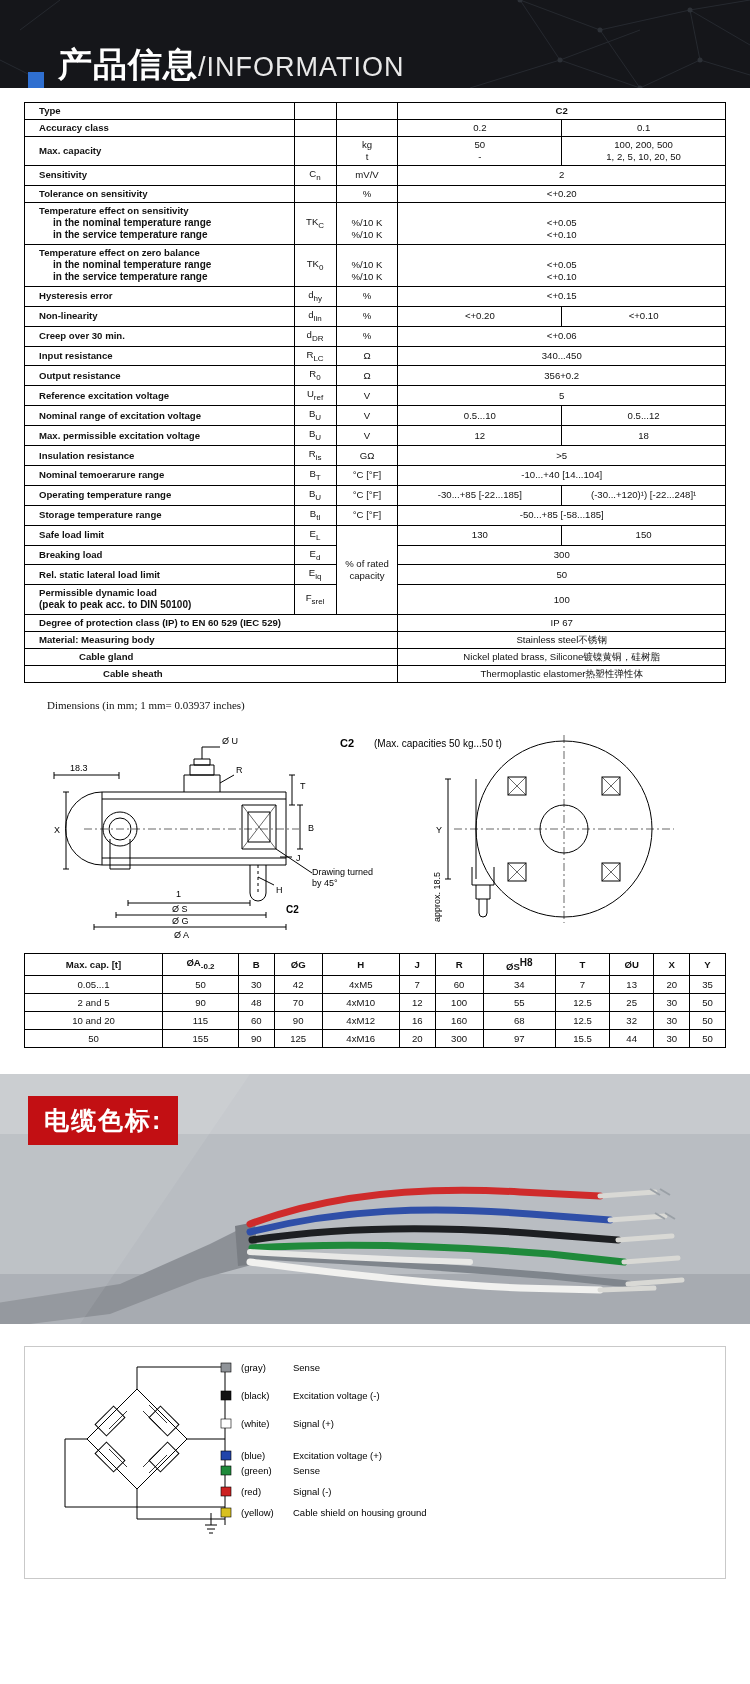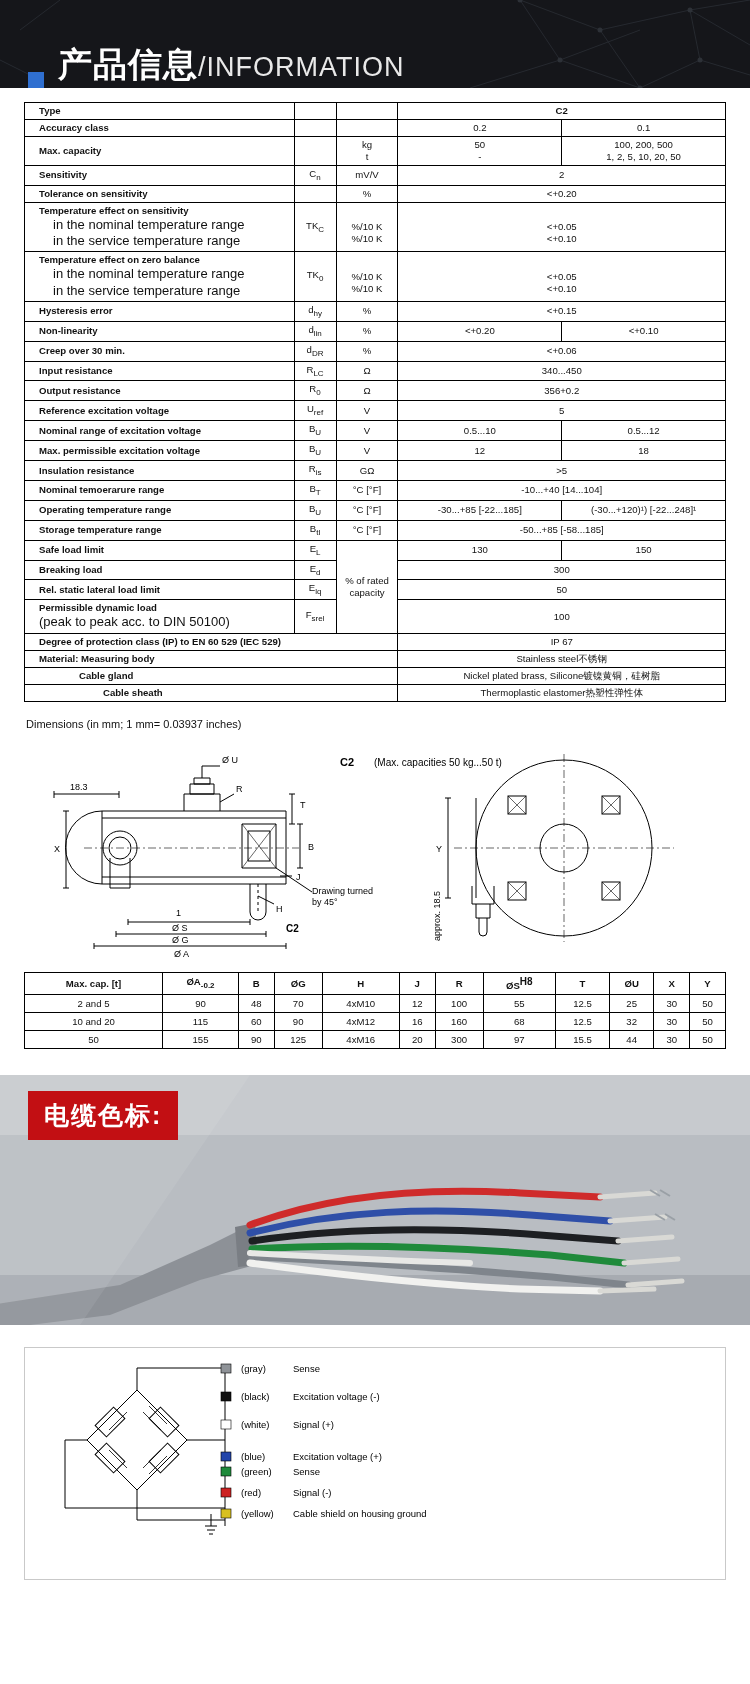--- a/index.html
+++ b/index.html
@@ -59,26 +59,27 @@
     padding:2px 4px;
     vertical-align:middle;
     font-weight:normal;
     text-align:center;
   }
   table.spec td.l { text-align:left; padding-left:14px; }
   table.spec td.b { font-weight:bold; }
   .sub { font-size:8px; vertical-align:sub; }
   .sup { font-size:10px; vertical-align:super; }
   .indent { padding-left:14px; display:block; }
-  .small { font-size:13px; }
+  .small { font-size:10px;font-weight:bold; }
 
   
   .dimtitle {
     font-size:11px;
-    margin:16px 0 6px 2px;
+    margin:16px 0 6px 23px;
+    font-family:Liberation Serif, serif;
   }
   .drawing {
     width:702px;
     height:230px;
     position:relative;
   }
   .drawing svg { position:absolute; left:0; top:0; }
 
   
   table.dims {
@@ -100,21 +101,21 @@
     margin:26px 0 0 0;
     width:750px;
     height:250px;
     position:relative;
     background:linear-gradient(180deg,#c9cbd0 0%,#aeb2b8 45%,#9ba0a6 100%);
     overflow:hidden;
   }
   .cableblock .bars { position:absolute; inset:0; }
   .cablelabel {
     position:absolute;
-    left:28px; top:16px;
+    left:28px; top:22px;
     background:#c20f13;
     color:#fff;
     font-size:25px;
     font-weight:bold;
     padding:8px 16px;
     letter-spacing:2px;
     z-index:4;
   }
 
   
@@ -458,20 +459,34 @@
           <th>R</th>
           <th>ØS<span class="sup">H8</span></th>
           <th>T</th>
           <th>ØU</th>
           <th>X</th>
           <th>Y</th>
         </tr>
       </thead>
       <tbody>
         <tr>
+          <td>0.05...1</td>
+          <td>50</td>
+          <td>30</td>
+          <td>42</td>
+          <td>4xM5</td>
+          <td>7</td>
+          <td>60</td>
+          <td>34</td>
+          <td>7</td>
+          <td>13</td>
+          <td>20</td>
+          <td>35</td>
+        </tr>
+        <tr>
           <td>2 and 5</td>
           <td>90</td>
           <td>48</td>
           <td>70</td>
           <td>4xM10</td>
           <td>12</td>
           <td>100</td>
           <td>55</td>
           <td>12.5</td>
           <td>25</td>

